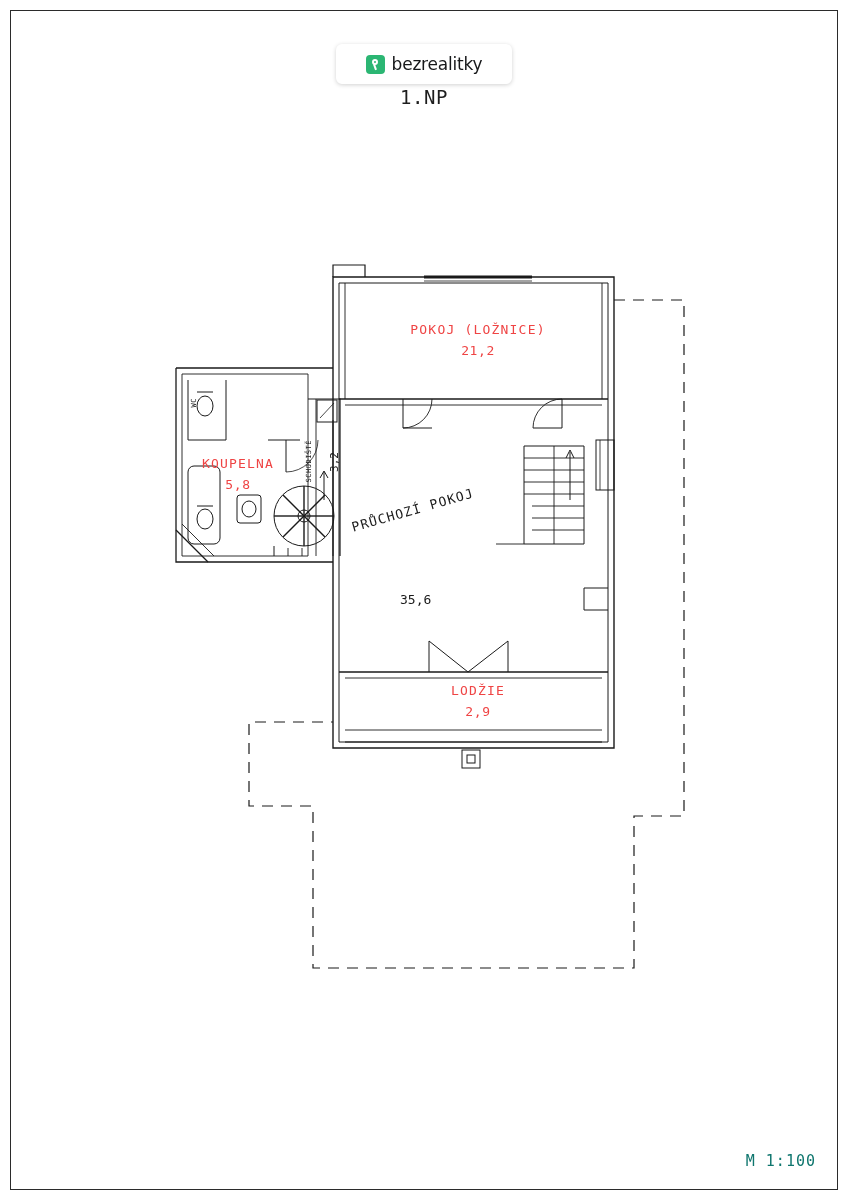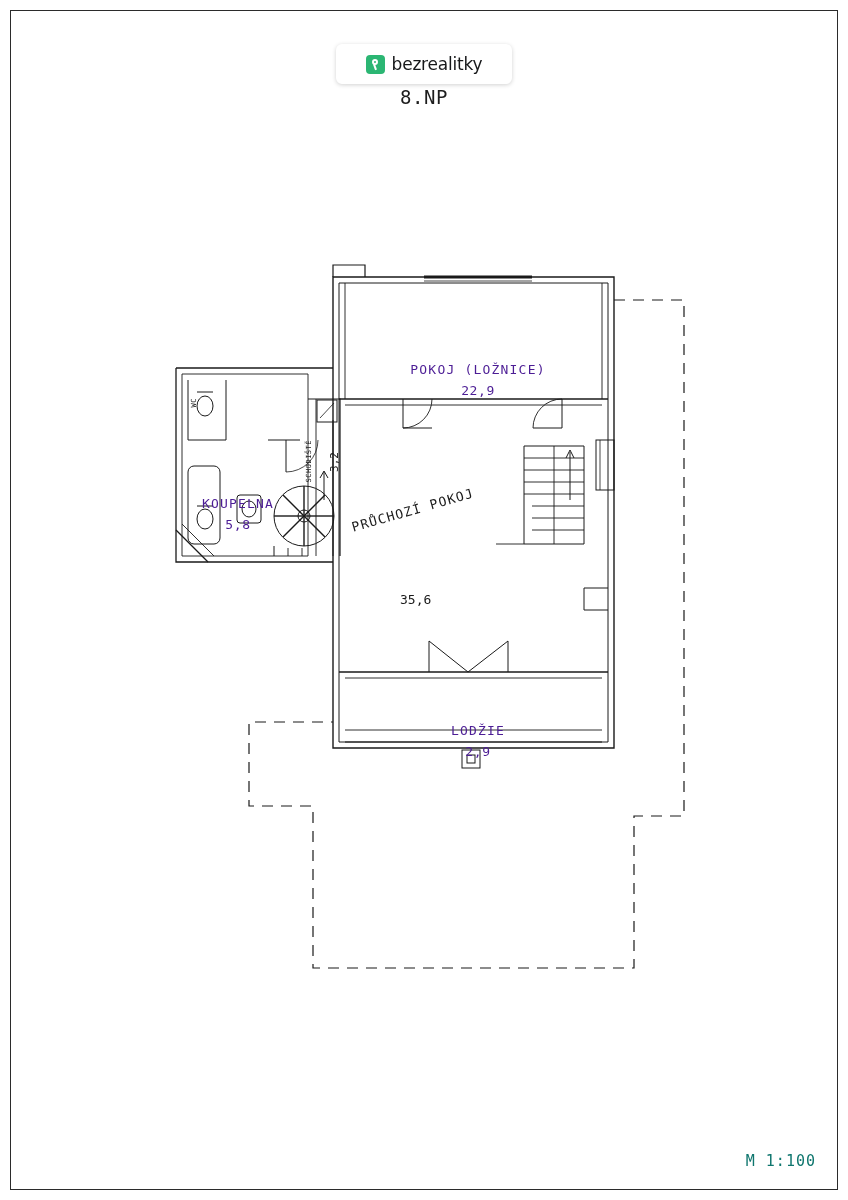--- a/index.html
+++ b/index.html
@@ -106,24 +106,23 @@
   #plan {
     position: absolute;
     left: 0;
     top: 0;
   }
 
   .room-label {
     position: absolute;
     text-align: center;
     font-family: "DejaVu Sans Mono", monospace;
-    color: #4c1d95;
+    color: #ef4444;
     white-space: nowrap;
     pointer-events: none;
-    margin-top: 40px;
   }
   .room-name { font-size: 13px; letter-spacing: 1.2px; }
   .room-area { font-size: 13px; letter-spacing: 0.6px; margin-top: 6px; }
 
   .lbl-bedroom { left: 348px; top: 322px; width: 260px; }
   .lbl-bathroom { left: 168px; top: 456px; width: 140px; }
   .lbl-loggia  { left: 348px; top: 683px; width: 260px; }
 
   .lbl-pass {
     position: absolute;
@@ -178,21 +177,21 @@
 </head>
 <body>
 
 <div class="page-frame"></div>
 
 <div class="logo-badge">
   <span class="logo-mark"></span>
   <span class="logo-text">bezrealitky</span>
 </div>
 
-<div class="floor-title">8.NP</div>
+<div class="floor-title">1.NP</div>
 
 <svg id="plan" width="848" height="1200" viewBox="0 0 848 1200">
   <g fill="none" stroke="#1a1a1a" stroke-width="1.4">
 
     <path d="M333,277 L614,277 L614,748 L333,748 Z"></path>
     <path d="M339,283 L608,283 L608,742 L339,742 Z" stroke-width="1"></path>
 
     <path d="M333,277 L333,265 L365,265 L365,277" stroke-width="1.2"></path>
 
     <path d="M339,399 L608,399" stroke-width="1.4"></path>
@@ -295,21 +294,21 @@
     <rect x="467" y="755" width="8" height="8" stroke-width="1"></rect>
 
     <g stroke-dasharray="11,8" stroke-width="1.2">
       <path d="M614,300 L684,300 L684,816 L634,816 L634,968 L313,968 L313,806 L249,806 L249,722 L333,722"></path>
     </g>
   </g>
 </svg>
 
 <div class="room-label lbl-bedroom">
   <div class="room-name">POKOJ (LOŽNICE)</div>
-  <div class="room-area">22,9</div>
+  <div class="room-area">21,2</div>
 </div>
 
 <div class="room-label lbl-bathroom">
   <div class="room-name">KOUPELNA</div>
   <div class="room-area">5,8</div>
 </div>
 
 <div class="lbl-pass">PRŮCHOZÍ POKOJ</div>
 <div class="lbl-pass-area">35,6</div>
 

